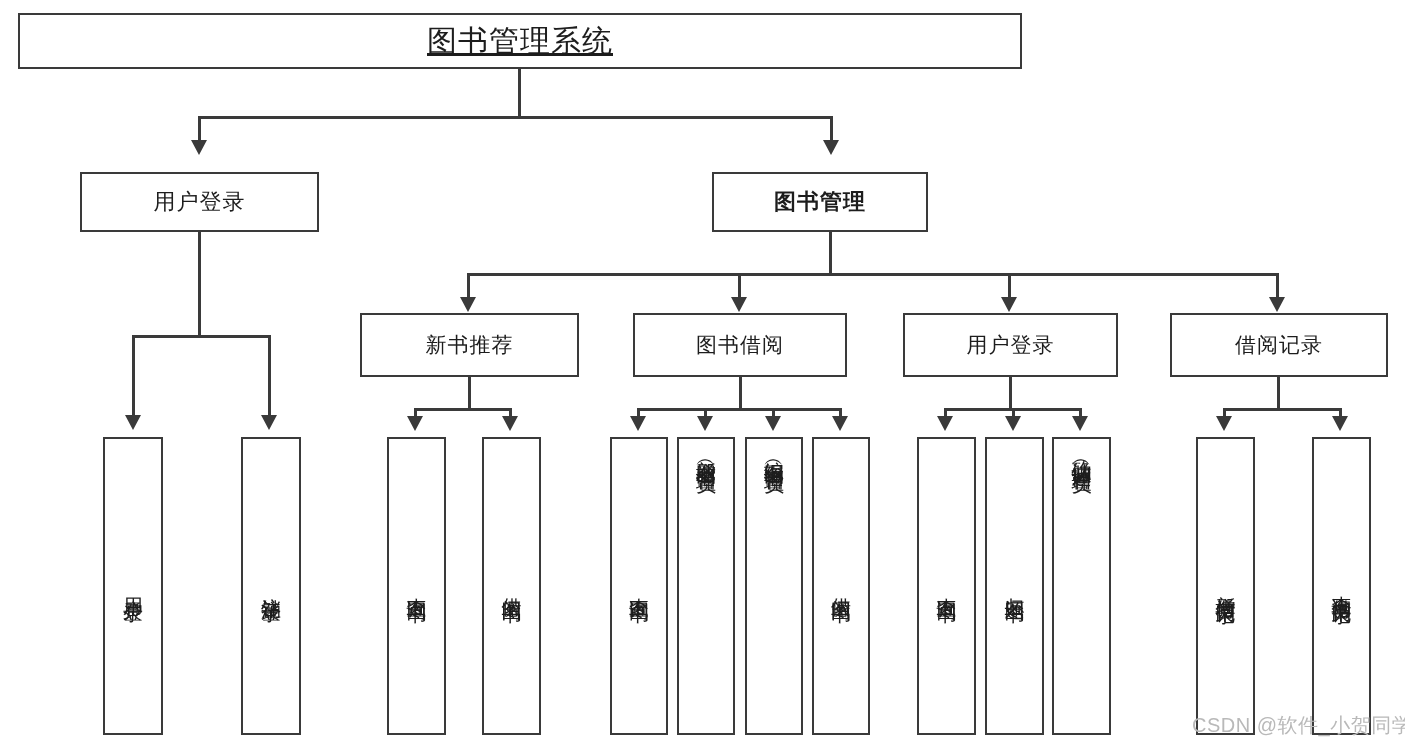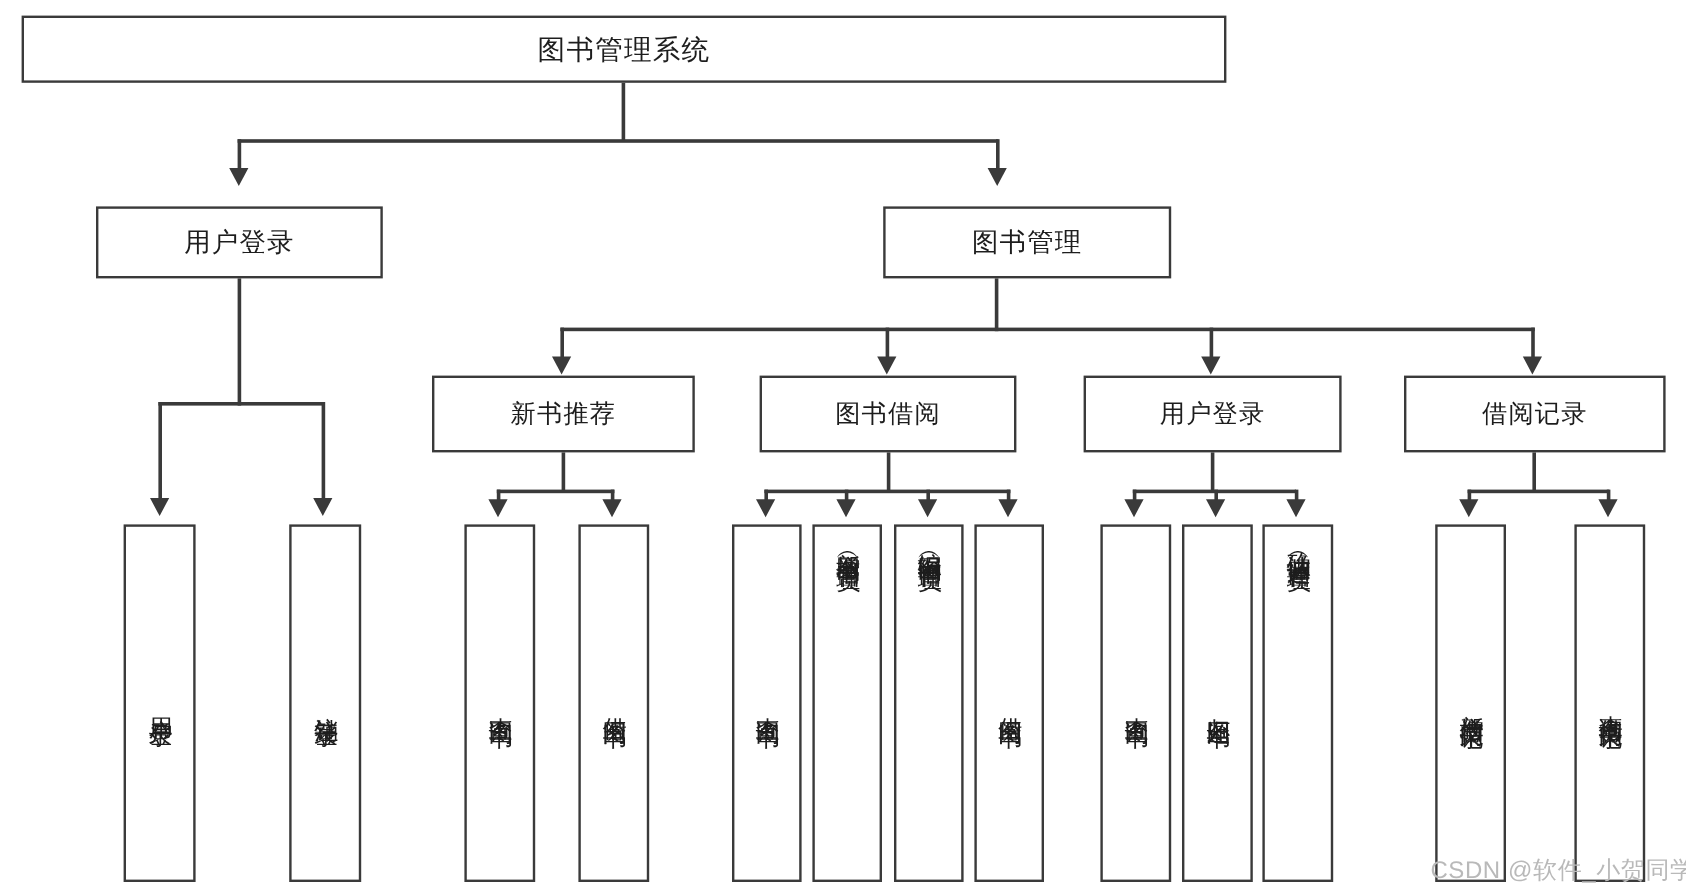--- a/index.html
+++ b/index.html
@@ -22,21 +22,22 @@
     background:#ffffff;
     border:2px solid #3a3a3a;
     display:flex;
     align-items:center;
     justify-content:center;
     color:#1d1d1d;
     letter-spacing:1px;
   }
   .node.root{
     border-width:2px;
-    font-size:23px;
+    font-size:30px;
+    text-decoration:underline;
   }
   .node.lvl1{ font-size:22px; }
   .node.lvl2{ font-size:21px; }
   .node.leaf{
     font-size:20px;
     padding:6px 0;
     align-items:center;
     justify-content:center;
   }
   .node.leaf .vtext{
@@ -86,21 +87,21 @@
   <div class="ln h" style="left:198px;top:116px;width:634px;"></div>
   <div class="ln v" style="left:198px;top:116px;height:26px;"></div>
   <div class="ln v" style="left:830px;top:116px;height:26px;"></div>
   <div class="arrow" style="left:191px;top:140px;"></div>
   <div class="arrow" style="left:823px;top:140px;"></div>
 
   <div class="node lvl1" style="left:80px;top:172px;width:239px;height:60px;">
     <span>用户登录</span>
   </div>
 
-  <div class="node lvl1" style="left:736px;top:172px;width:240px;height:60px;">
+  <div class="node lvl1" style="left:712px;top:172px;width:216px;height:60px;font-weight:bold;">
     <span>图书管理</span>
   </div>
 
   <div class="ln v" style="left:198px;top:232px;height:106px;"></div>
   <div class="ln h" style="left:132px;top:335px;width:137px;"></div>
   <div class="ln v" style="left:132px;top:335px;height:82px;"></div>
   <div class="ln v" style="left:268px;top:335px;height:82px;"></div>
   <div class="arrow" style="left:125px;top:415px;"></div>
   <div class="arrow" style="left:261px;top:415px;"></div>
 

